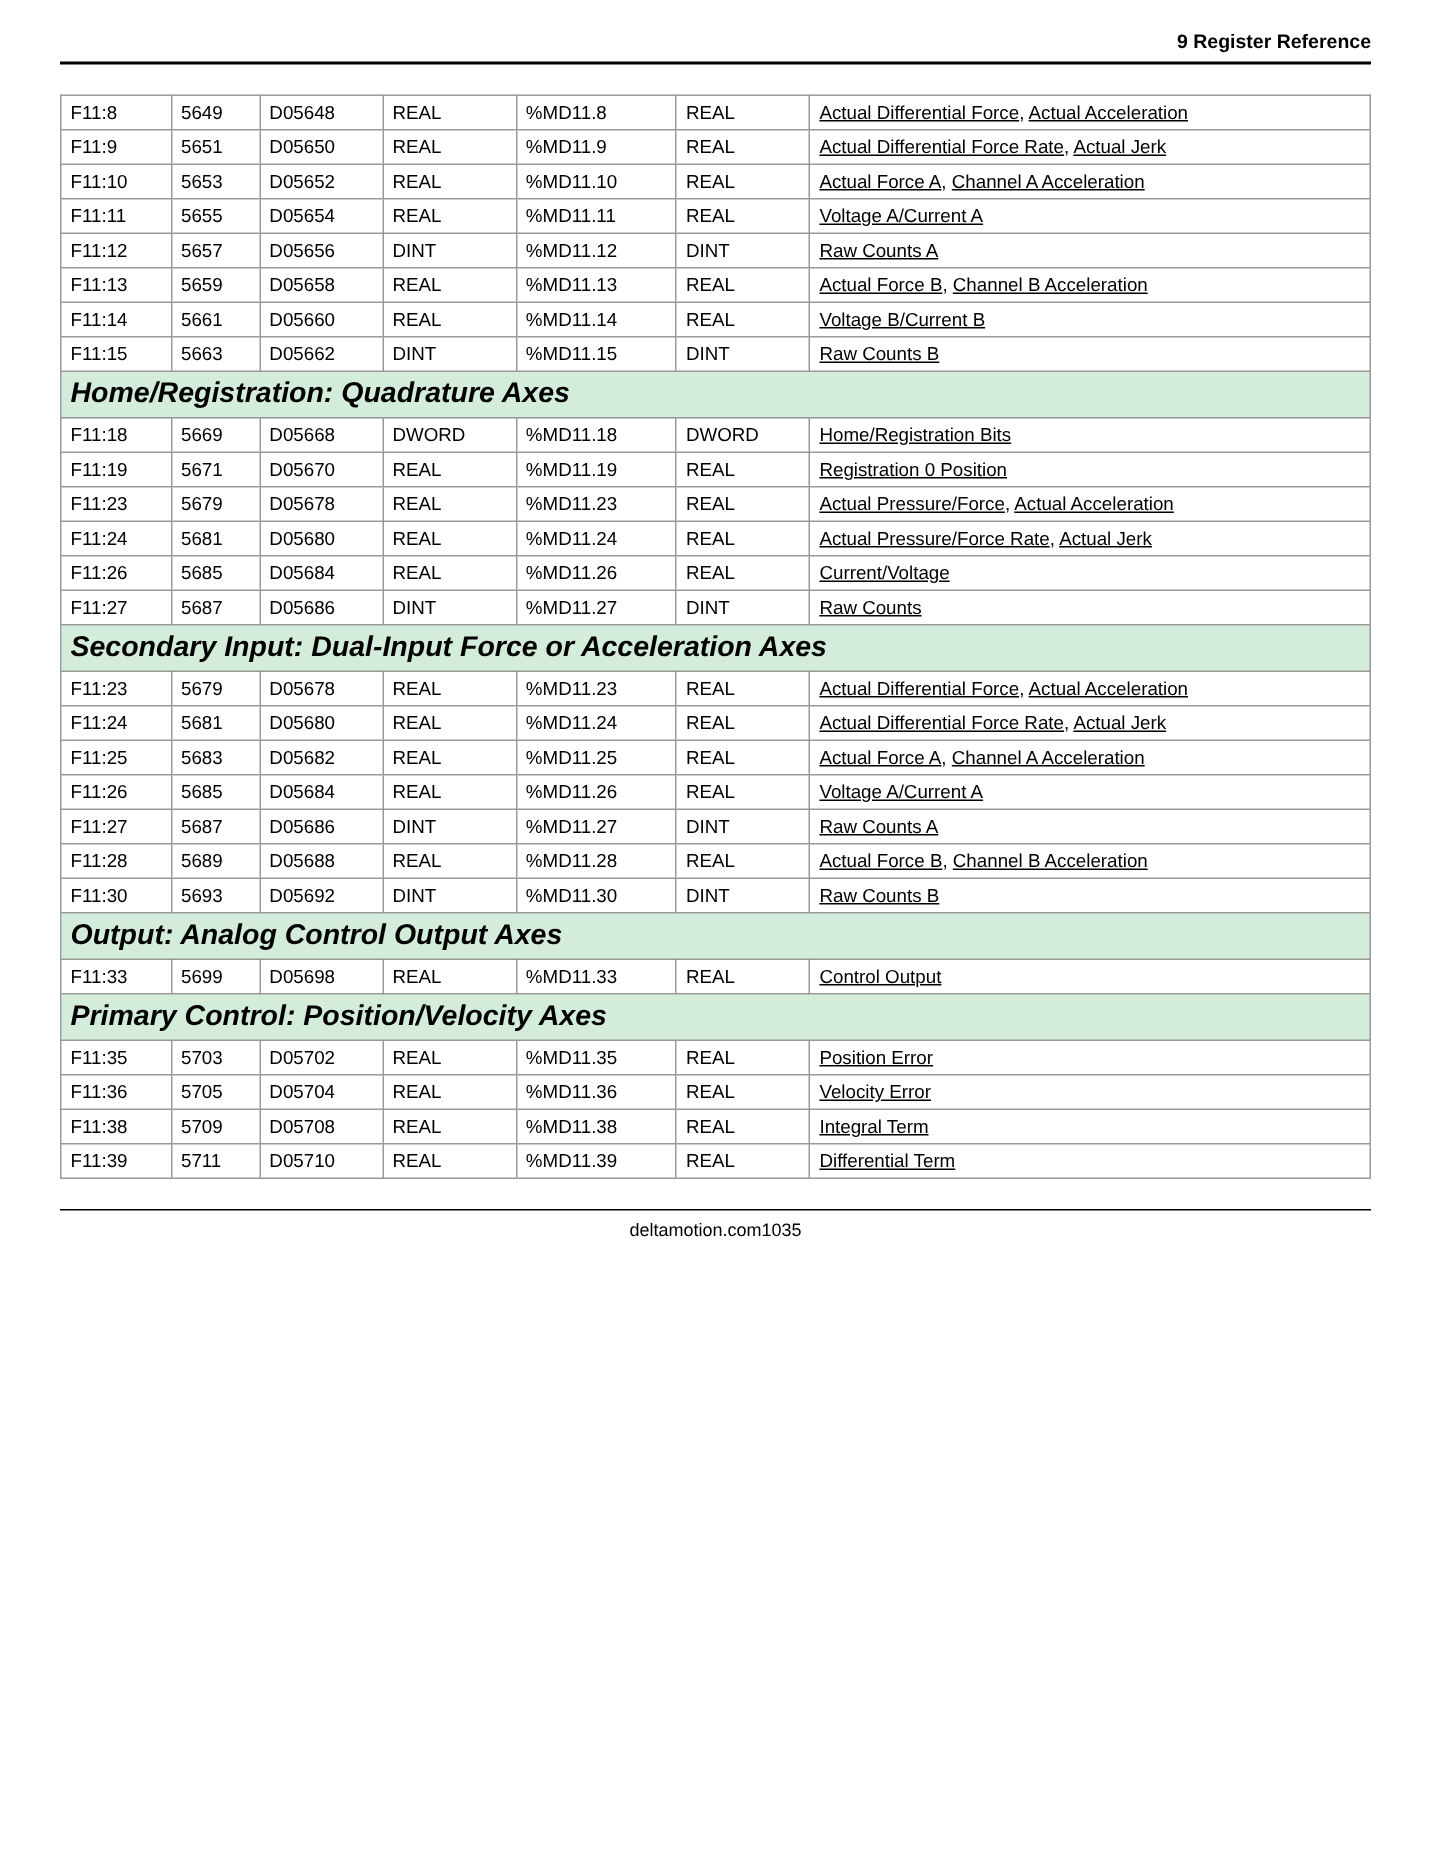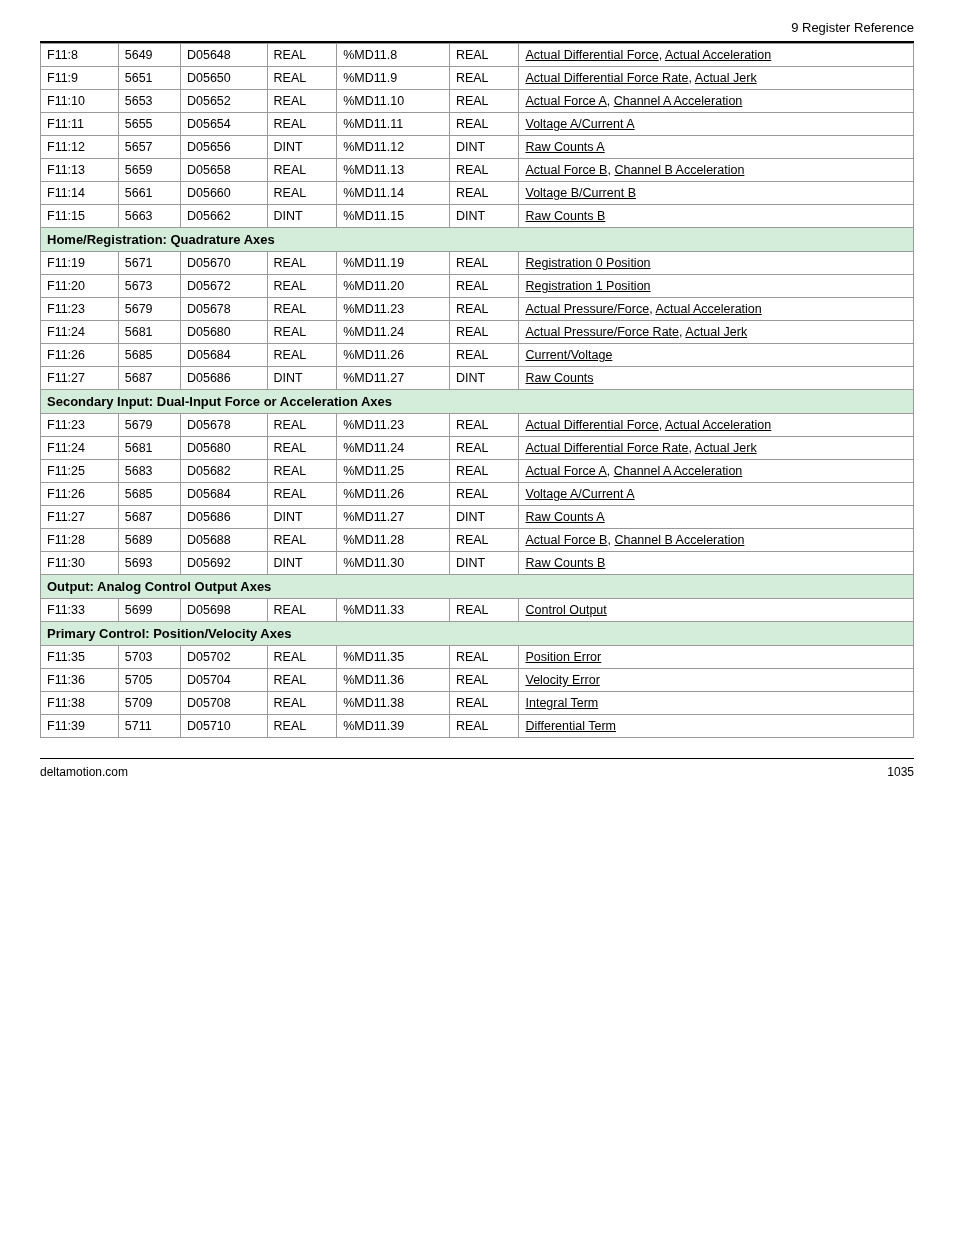--- a/index.html
+++ b/index.html
@@ -8,43 +8,45 @@
       font-size: 13px;
       background: #fff;
       color: #000;
       width: 954px;
       min-height: 1235px;
       padding: 20px 40px 40px 40px;
     }
     .page-header {
       text-align: right;
       font-size: 13px;
-      font-weight: normal;
+      font-weight: bold;
       border-bottom: 2px solid #000;
       padding-bottom: 6px;
+      margin-bottom: 20px;
     }
     table {
       width: 100%;
       border-collapse: collapse;
       font-size: 12.5px;
     }
     td, th {
       border: 1px solid #999;
       padding: 4px 6px;
       vertical-align: top;
     }
     .section-header td {
       background-color: #d4edda;
       font-weight: bold;
-      font-size: 13px;
+      font-size: 19px;
+      font-style: italic;
     }
     .underline { text-decoration: underline; margin-top: 16px; }
     .page-footer {
       display: flex;
-      justify-content: space-between;
+      justify-content: center;
       border-top: 1px solid #000;
       margin-top: 20px;
       padding-top: 6px;
       font-size: 12px;
     }
   </style>
 </head>
 <body>
 
 <div>
@@ -124,36 +126,36 @@
         <td>D05662</td>
         <td>DINT</td>
         <td>%MD11.15</td>
         <td>DINT</td>
         <td><span class="underline">Raw Counts B</span></td>
       </tr>
       <tr class="section-header">
         <td colspan="7">Home/Registration: Quadrature Axes</td>
       </tr>
       <tr>
+        <td>F11:18</td>
+        <td>5669</td>
+        <td>D05668</td>
+        <td>DWORD</td>
+        <td>%MD11.18</td>
+        <td>DWORD</td>
+        <td><span class="underline">Home/Registration Bits</span></td>
+      </tr>
+      <tr>
         <td>F11:19</td>
         <td>5671</td>
         <td>D05670</td>
         <td>REAL</td>
         <td>%MD11.19</td>
         <td>REAL</td>
         <td><span class="underline">Registration 0 Position</span></td>
-      </tr>
-      <tr>
-        <td>F11:20</td>
-        <td>5673</td>
-        <td>D05672</td>
-        <td>REAL</td>
-        <td>%MD11.20</td>
-        <td>REAL</td>
-        <td><span class="underline">Registration 1 Position</span></td>
       </tr>
       <tr>
         <td>F11:23</td>
         <td>5679</td>
         <td>D05678</td>
         <td>REAL</td>
         <td>%MD11.23</td>
         <td>REAL</td>
         <td><span class="underline">Actual Pressure/Force</span>, <span class="underline">Actual Acceleration</span></td>
       </tr>

